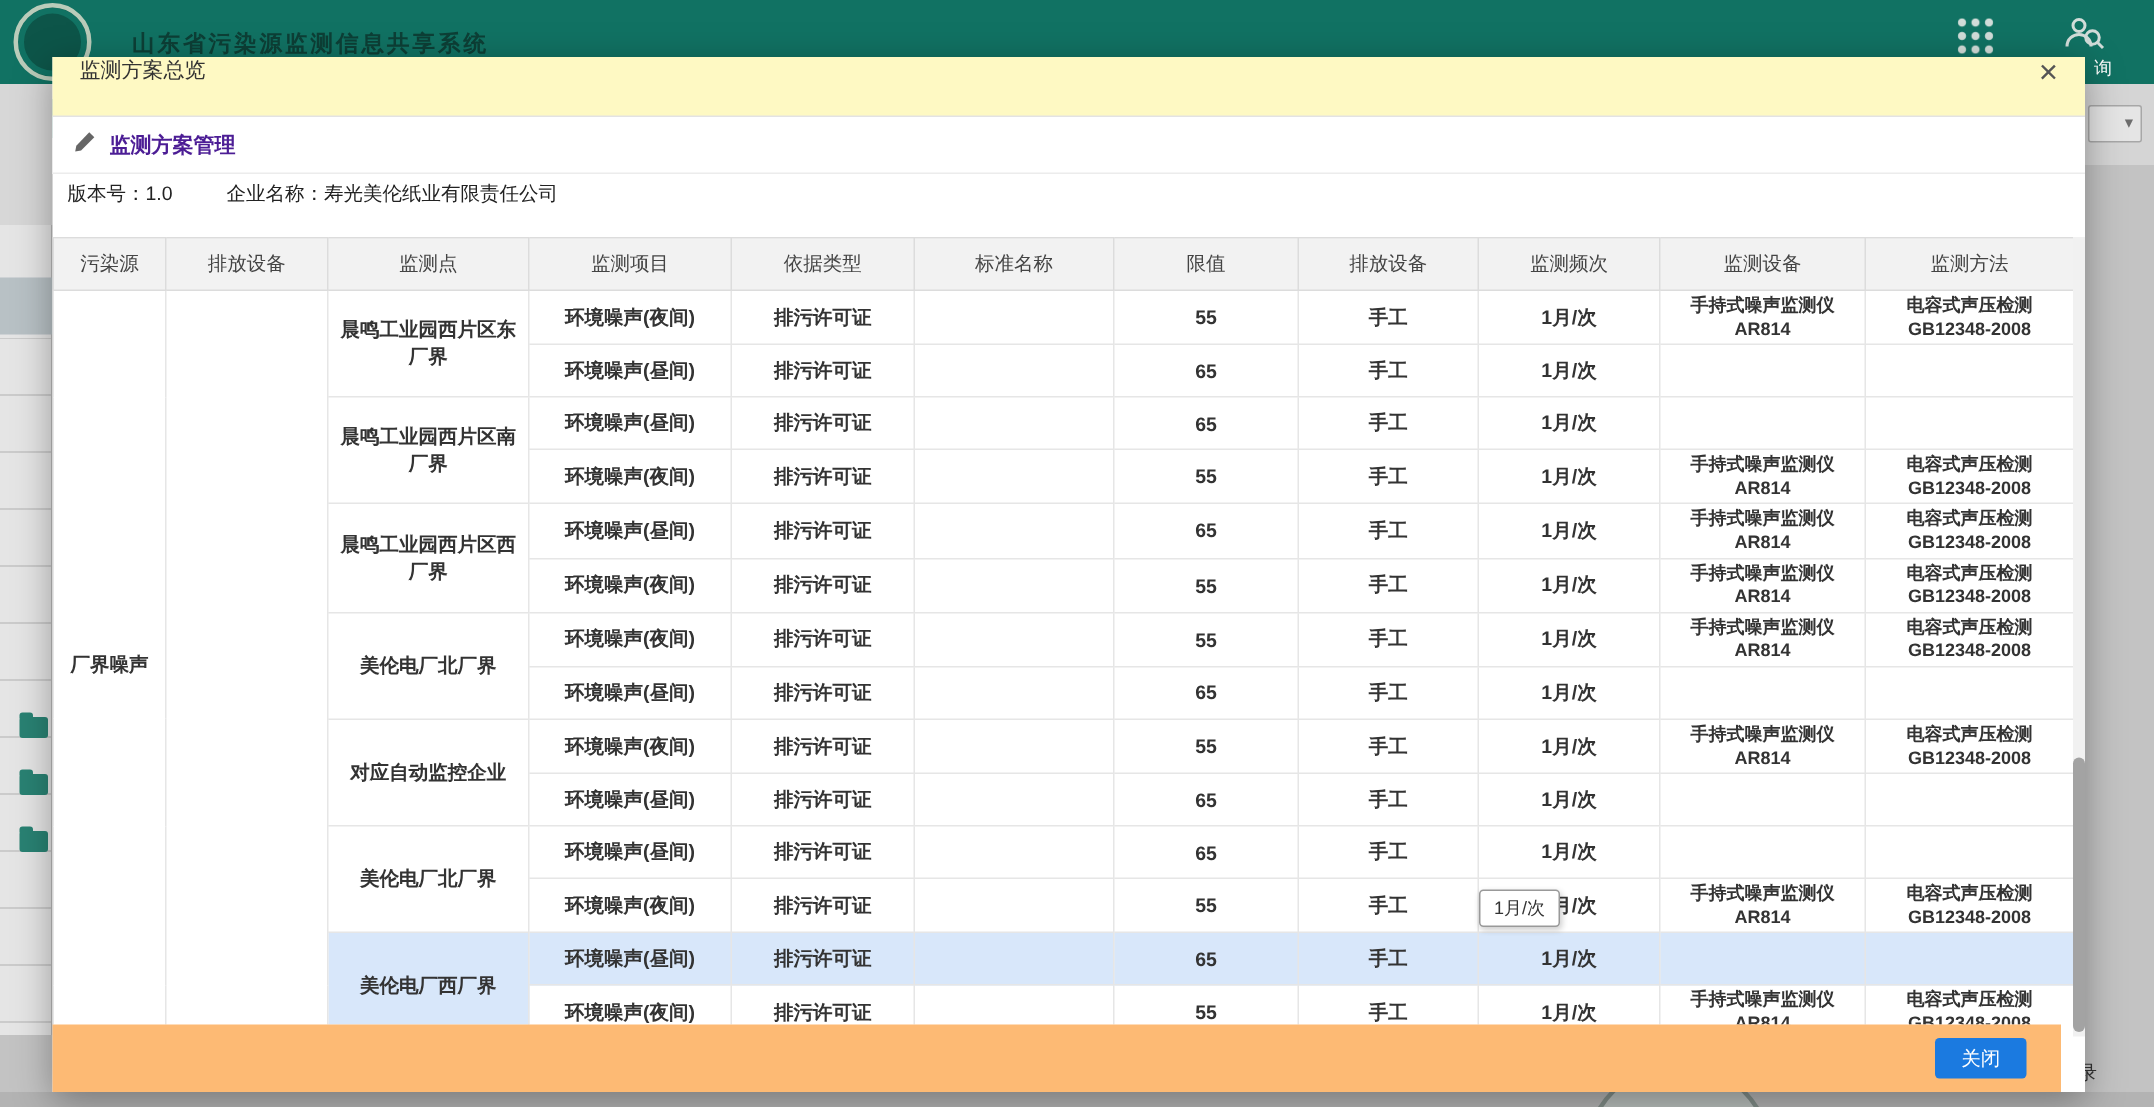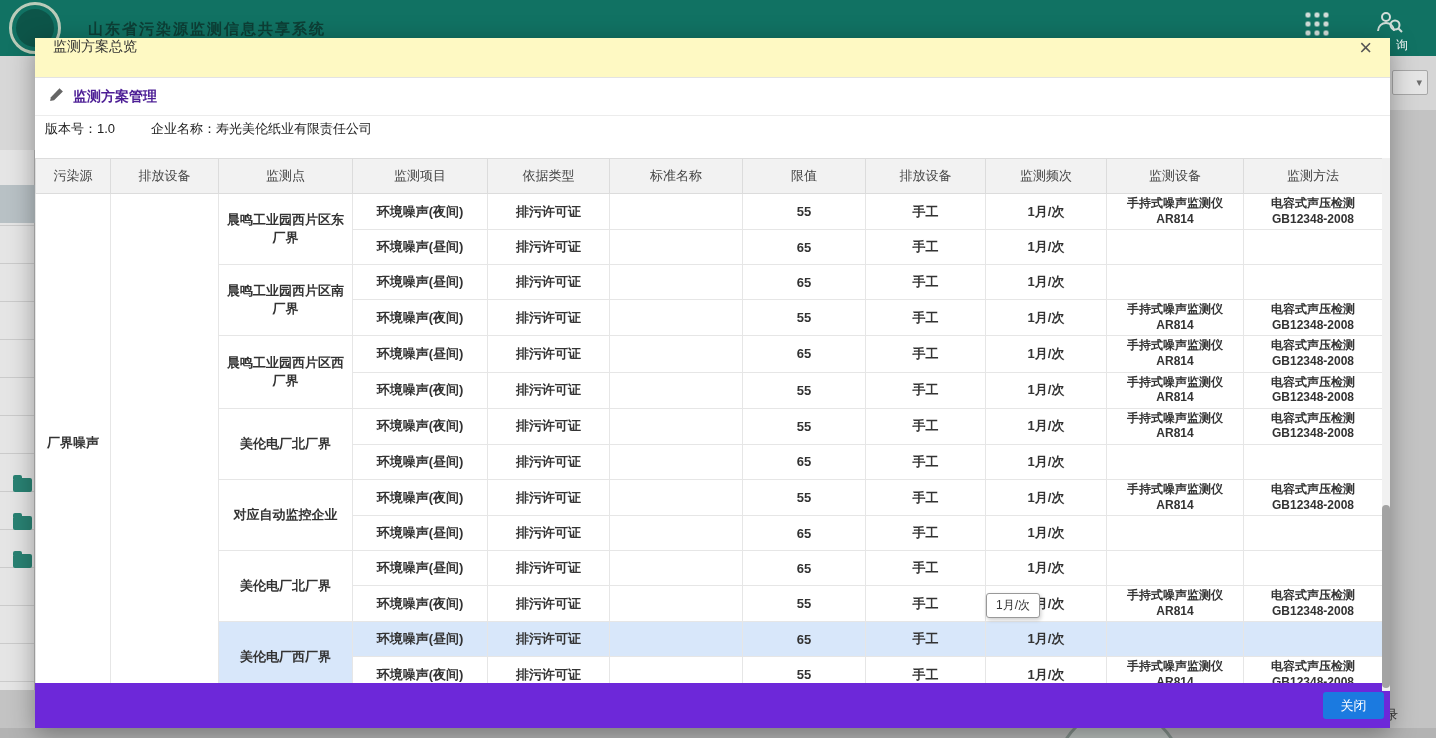--- a/index.html
+++ b/index.html
@@ -80,22 +80,22 @@
     vertical-align:middle;padding:2px 5px;word-break:break-all;}
   td.col-two-line{white-space:pre-line;font-size:12px;line-height:1.3;}
   tr.hl td{background:var(--highlight);}
 
   .scroll-track{position:absolute;top:120px;right:0;width:8px;height:533px;background:#f1f1f1;z-index:12;}
   .scroll-thumb{position:absolute;top:347px;left:0;width:8px;height:183px;background:#a3a3a3;border-radius:4px;cursor:grab;}
 
   .tooltip{position:absolute;left:951px;top:555px;background:#fff;border:1px solid #999;border-radius:3px;
     padding:3px 9px;font-size:12px;color:#333;box-shadow:1px 2px 4px rgba(0,0,0,0.2);z-index:13;}
 
-  .modal-footer{position:absolute;bottom:0;left:0;right:0;height:45px;background:#6d28d9;
-    display:flex;align-items:center;justify-content:flex-end;padding-right:6px;}
+  .modal-footer{position:absolute;bottom:0;left:0;right:16px;height:45px;background:#fdba74;
+    display:flex;align-items:center;justify-content:flex-end;padding-right:23px;}
   .close-btn{background:var(--accent);color:#fff;border:none;min-width:61px;height:27px;
     font-size:13px;border-radius:3px;cursor:pointer;font-family:inherit;}
 </style>
 </head>
 <body>
 
 <div class="topbar">
   <div class="app-logo"></div>
   <div class="app-title">山东省污染源监测信息共享系统</div>
   <div class="apps-grid"></div>

